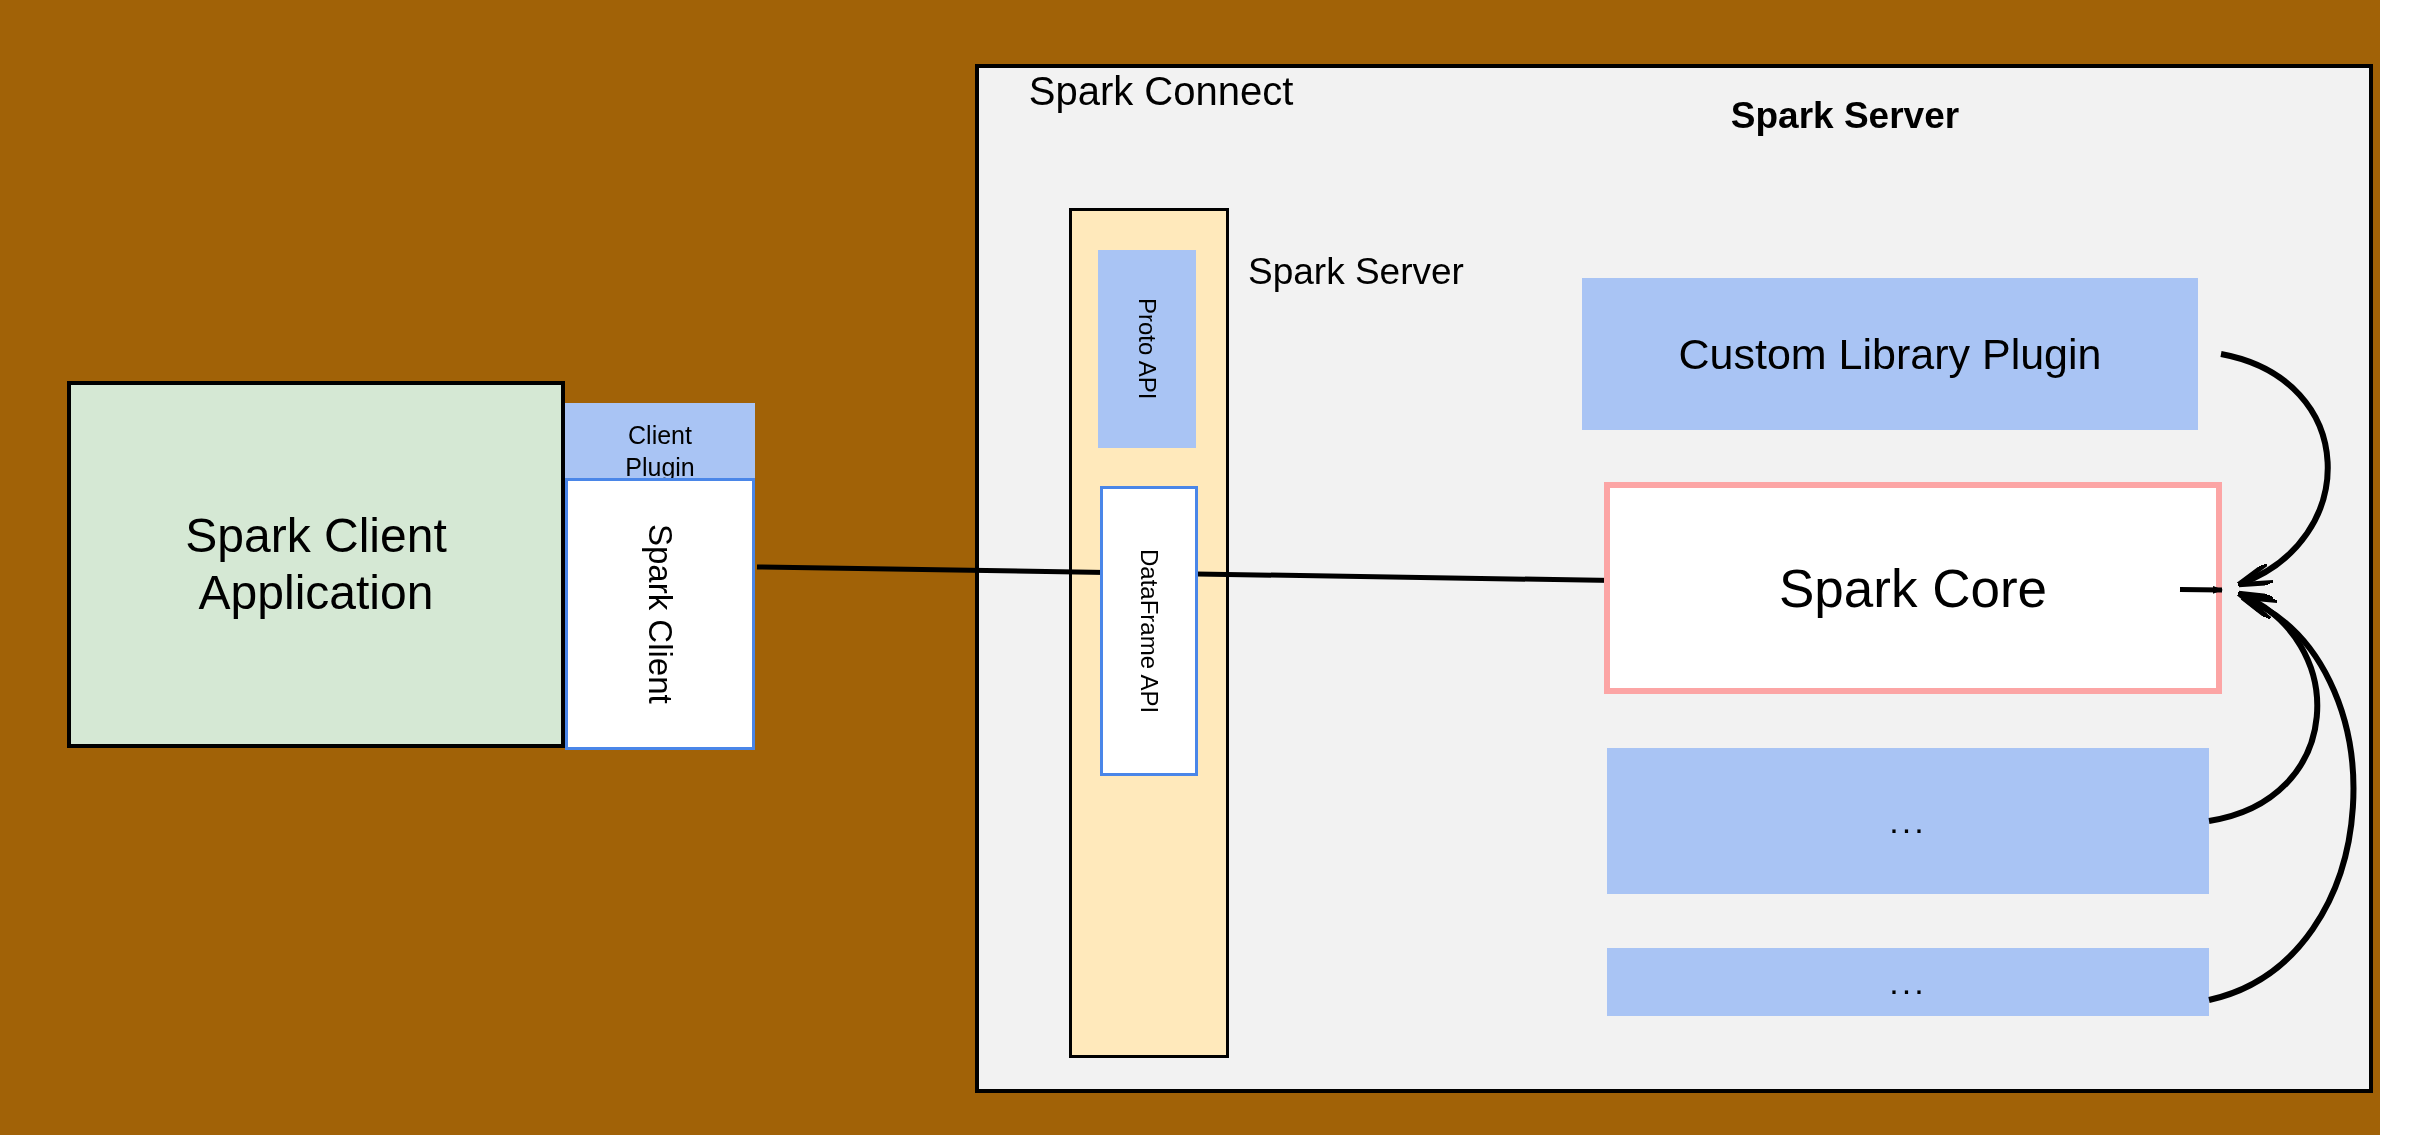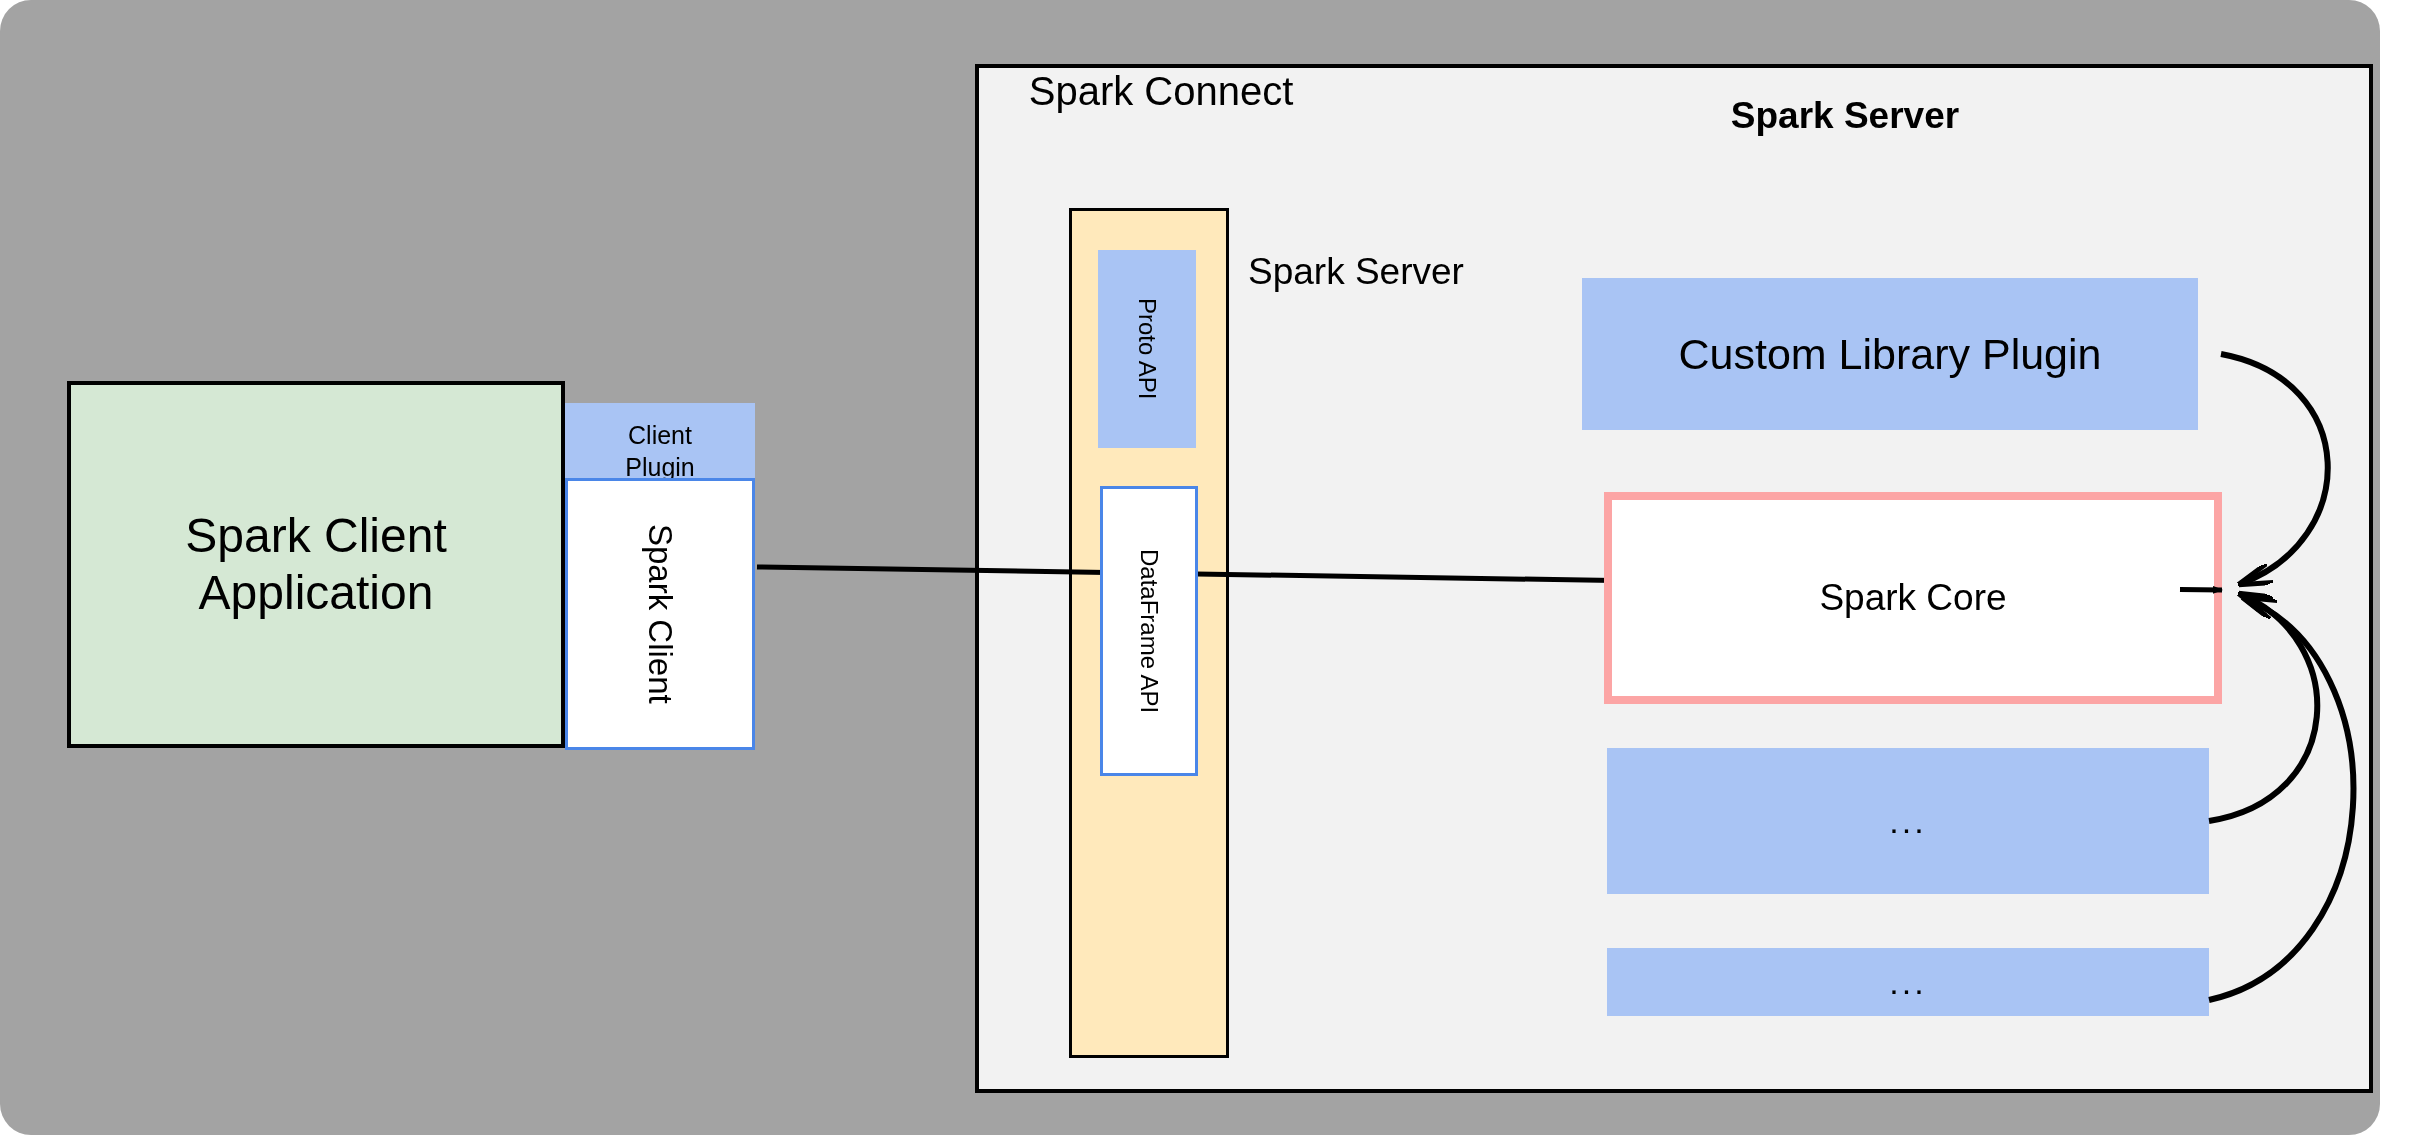--- a/index.html
+++ b/index.html
@@ -8,23 +8,22 @@
     background: #ffffff;
   }
   body {
     font-family: "Liberation Sans", sans-serif;
     color: #000000;
   }
   #canvas {
     position: relative;
     width: 2380px;
     height: 1135px;
-    background: #a3a3a3;
+    background: #a16207;
     overflow: hidden;
-    border-radius: 31px;
   }
 
   .box {
     position: absolute;
     box-sizing: border-box;
     display: flex;
     align-items: center;
     justify-content: center;
     text-align: center;
   }
@@ -160,26 +159,26 @@
     top: 278px;
     width: 616px;
     height: 152px;
     background: #a9c4f4;
     border: none;
     font-size: 43px;
   }
 
   #spark-core-box {
     left: 1604px;
-    top: 492px;
+    top: 482px;
     width: 618px;
     height: 212px;
     background: #ffffff;
-    border: 8px solid #fca5a5;
-    font-size: 37px;
+    border: 6px solid #fca5a5;
+    font-size: 53px;
   }
 
   #ellipsis-box-1 {
     left: 1607px;
     top: 748px;
     width: 602px;
     height: 146px;
     background: #a9c4f4;
     border: none;
     font-size: 34px;

